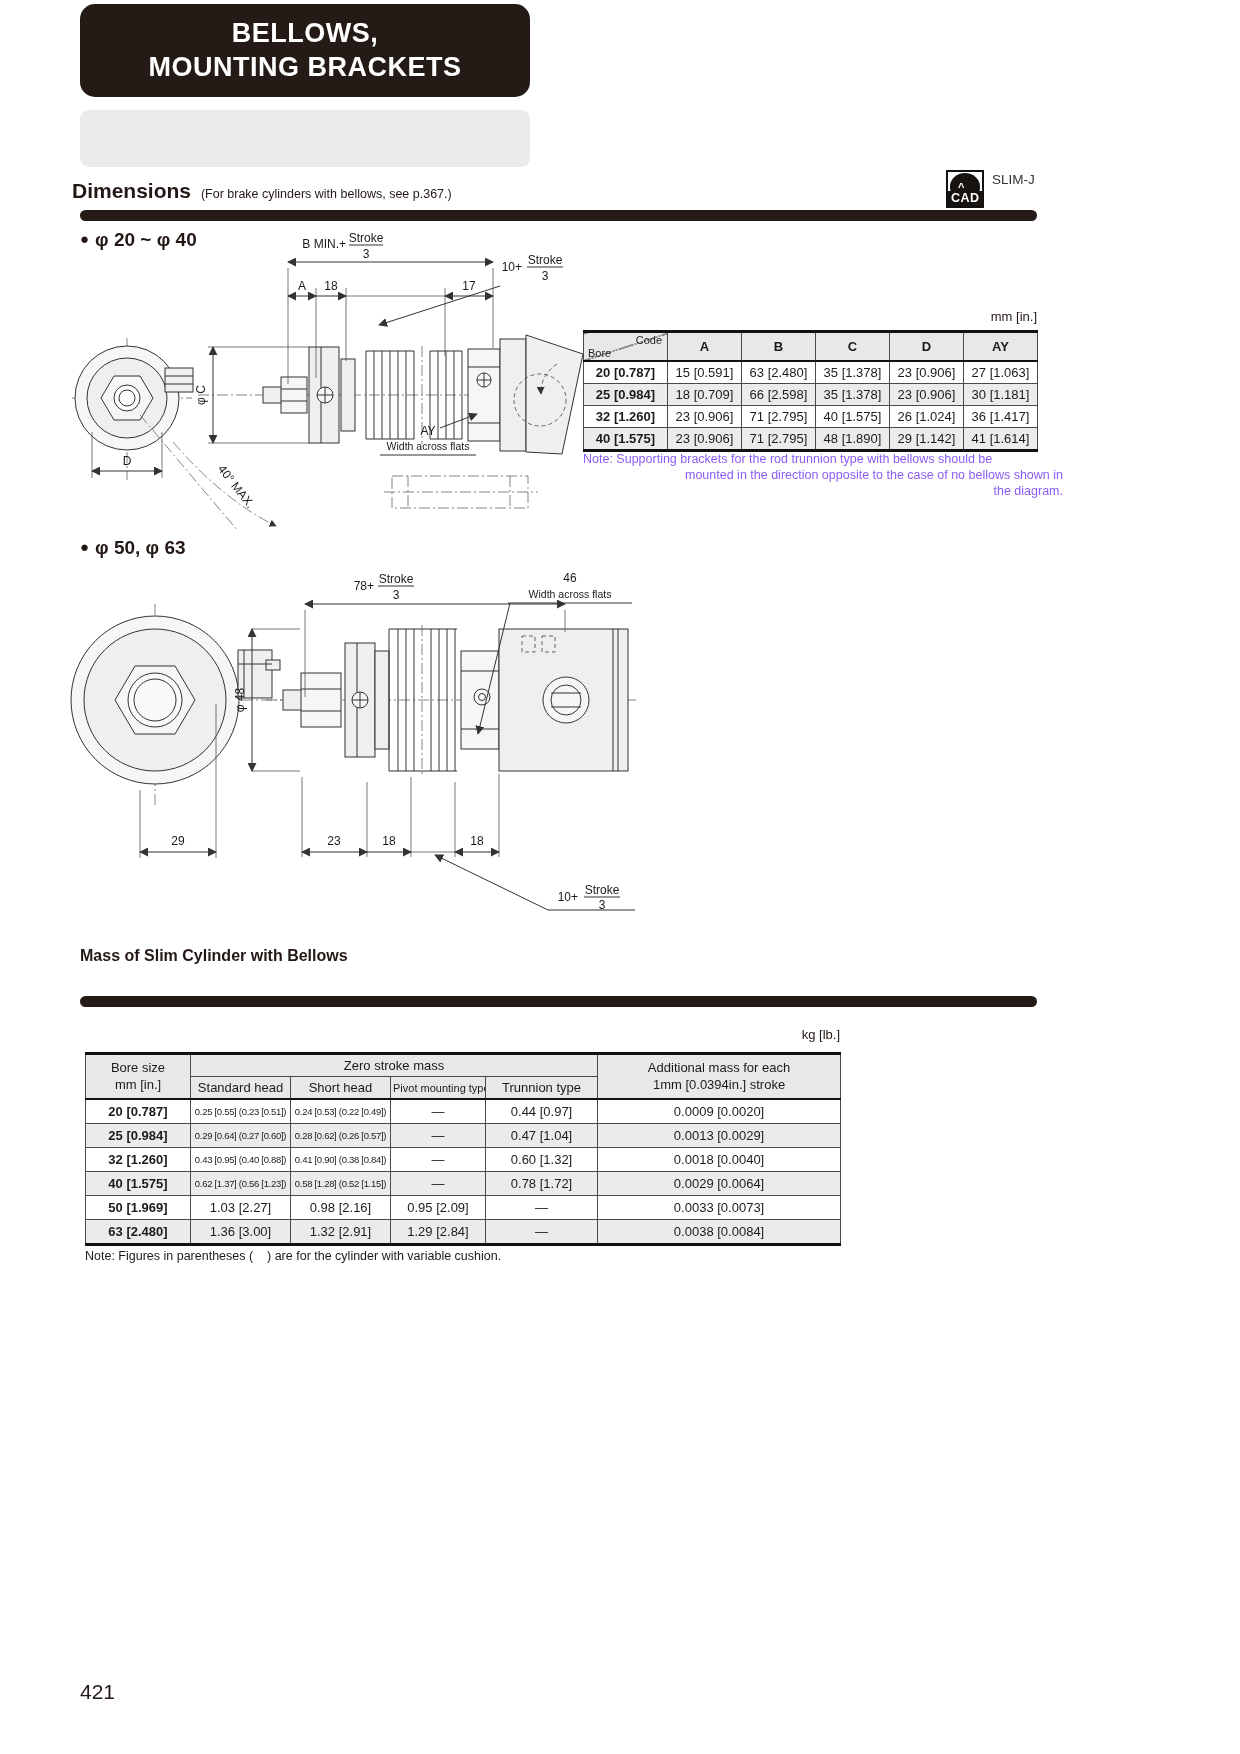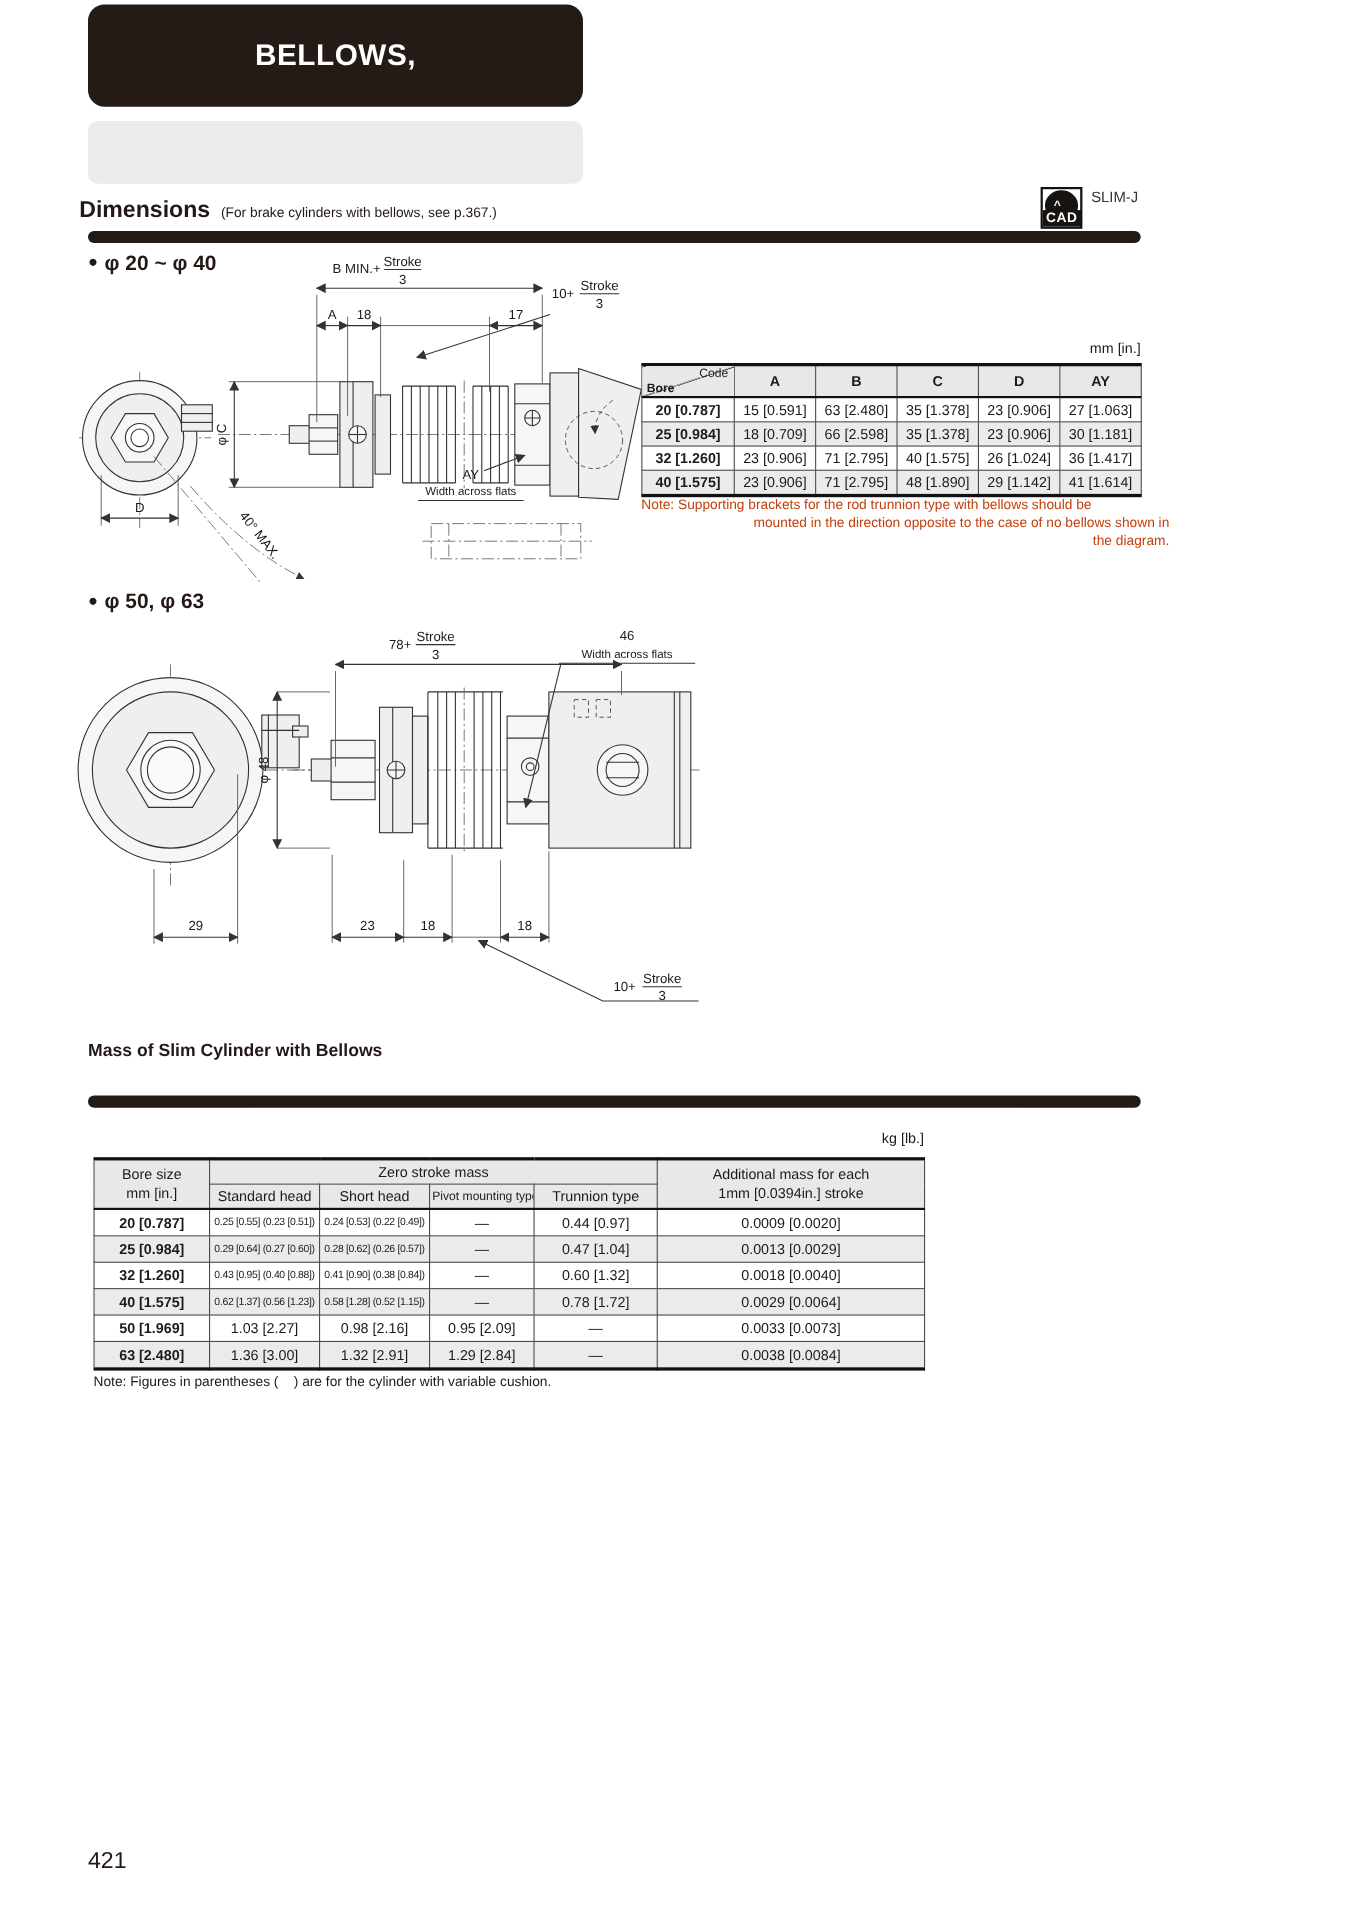--- a/index.html
+++ b/index.html
@@ -49,24 +49,24 @@
   .dim-table th{height:27px;}
   .dim-table td{height:21px;}
   .mass-table thead th{height:21px;font-weight:normal;}
   .mass-table td{height:23px;}
   tbody tr:nth-child(even){background:#ebebe9;}
   td.bore{font-weight:bold;}
   td.sm{font-size:9.5px;letter-spacing:-0.3px;}
   th.sub-pivot{font-size:11px;}
   .corner{position:relative;padding:0;background-image:linear-gradient(to bottom right,transparent 49.3%,#333 49.3%,#333 50.7%,transparent 50.7%);}
   .corner .c-code{position:absolute;top:1px;right:5px;font-size:11px;font-weight:normal;}
-  .corner .c-bore{position:absolute;bottom:1px;left:4px;font-size:11px;font-weight:bold;}
+  .corner .c-bore{position:absolute;bottom:1px;left:4px;font-size:11px;font-weight:normal;}
   .two-line{line-height:1.25;}
 
-  .note1{left:583px;top:451px;width:480px;font-size:12.5px;line-height:1.28;color:#c2410c;}
+  .note1{left:583px;top:451px;width:480px;font-size:12.5px;line-height:1.28;color:#8b5cf6;}
   .note1 .ind{padding-left:35px;text-align:right;}
   .note2{left:85px;top:1249px;font-size:12.5px;color:#1b1b1b;}
 
   .mass-heading{left:80px;top:947px;font-size:16px;font-weight:bold;}
   .page-num{left:80px;top:1680px;font-size:21px;}
 
   
   svg text{font-family:"Liberation Sans",sans-serif;font-size:12px;fill:#1a1a1a;}
   svg text.ts{font-size:10.5px;}
   .ln{stroke:#333;stroke-width:1;fill:none;}
@@ -79,20 +79,21 @@
   .drawing1{left:70px;top:228px;}
   .drawing2{left:70px;top:552px;}
 </style>
 </head>
 <body>
 
 <div class="page">
 
   <div class="abs title-box">
     <div>BELLOWS,</div>
+    <div>MOUNTING BRACKETS</div>
   </div>
   <div class="abs gray-box"></div>
 
   <div class="abs dim-heading">
     <span>Dimensions</span>
     <span class="sub">(For brake cylinders with bellows, see p.367.)</span>
   </div>
 
   <div class="abs cad-badge">
     <div class="cad-disc"></div>

